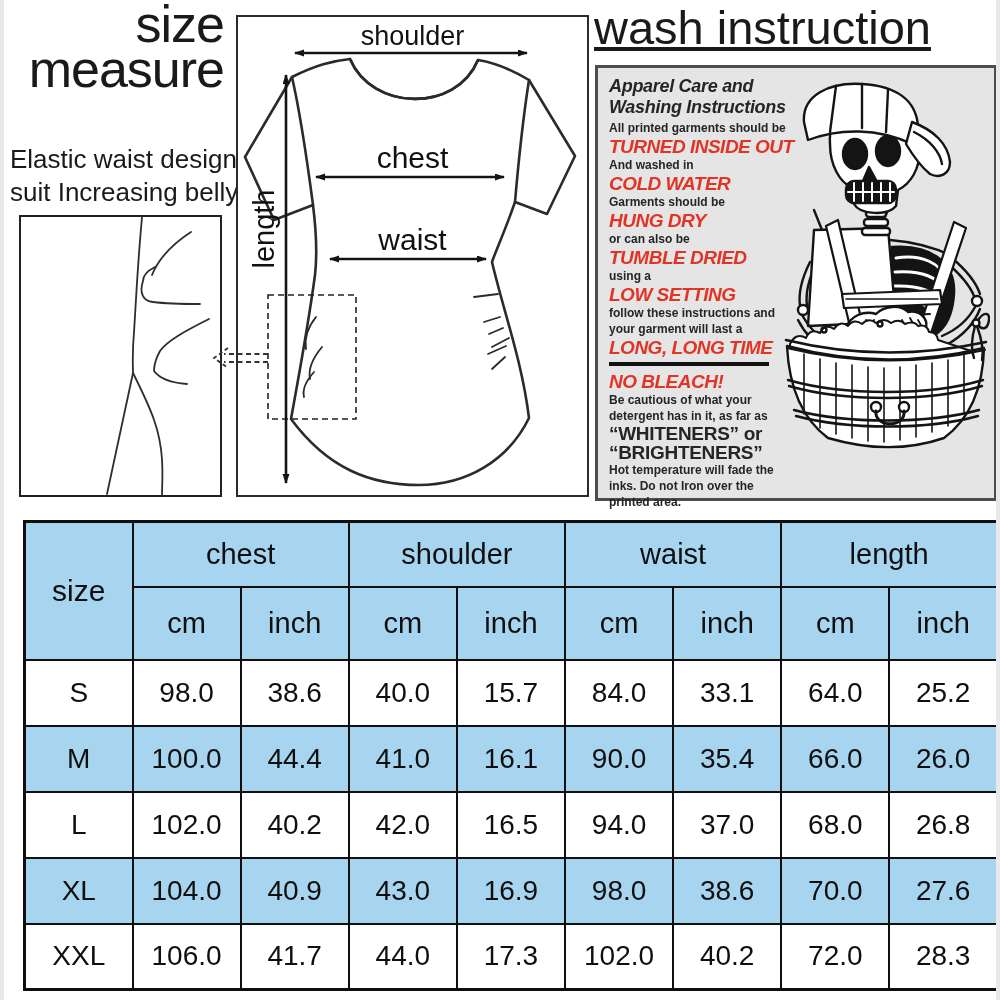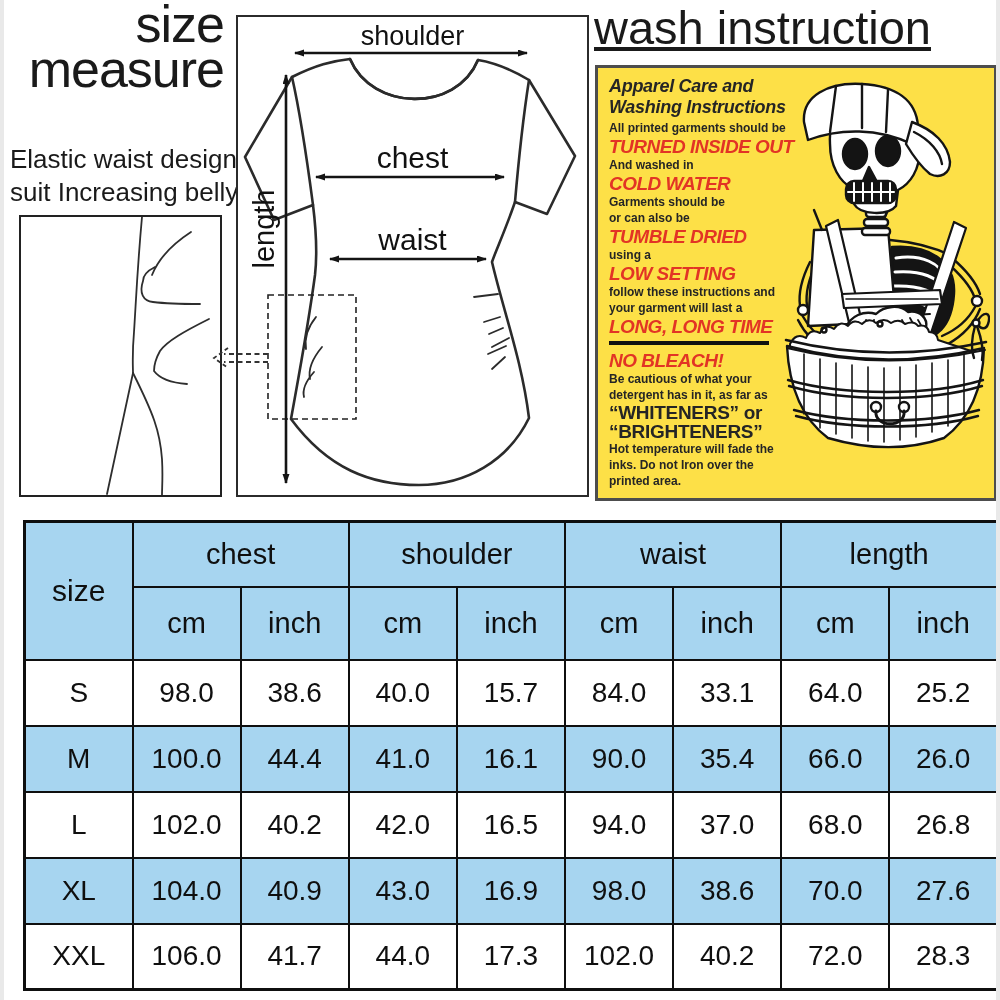--- a/index.html
+++ b/index.html
@@ -22,21 +22,21 @@
   .lbl{position:absolute;color:#111;}
   .lbl-shoulder{left:0;right:0;top:4px;text-align:center;font-size:27px;}
   .lbl-chest{left:0;right:0;top:124px;text-align:center;font-size:30px;}
   .lbl-waist{left:0;right:0;top:206px;text-align:center;font-size:30px;}
   .lbl-length{left:-28px;top:195px;width:110px;height:34px;text-align:center;
               font-size:29px;transform:rotate(-90deg);}
 
   
   .wash-title{position:absolute;left:590px;top:0px;width:404px;font-size:47px;color:#1a1a1a;text-decoration:underline;}
   .wash-box{position:absolute;left:591px;top:65px;width:396px;height:430px;
-            border:3px solid #4d4d4d;background:#fde047;}
+            border:3px solid #4d4d4d;background:#e5e5e5;}
   .wash-text{position:absolute;left:11px;top:8px;width:202px;}
   .wash-heading{font-size:18px;font-weight:bold;font-style:italic;line-height:21px;
                 color:var(--ink);letter-spacing:-0.3px;margin-bottom:2px;}
   .wl-black{font-size:12px;font-weight:bold;line-height:16px;color:var(--ink);}
   .wl-red{font-size:19px;font-weight:bold;line-height:21px;color:var(--red);letter-spacing:-0.5px;font-style:italic;}
   .wl-quote{font-size:19px;font-weight:bold;line-height:19px;color:var(--ink);letter-spacing:-0.3px;}
   .wl-divider{height:4px;background:#111;width:160px;margin:4px 0 5px 0;}
   .skeleton-svg{position:absolute;left:186px;top:14px;width:206px;height:406px;}
 
   
@@ -151,20 +151,21 @@
       <div class="wash-heading">
         <div>Apparel Care and</div>
         <div>Washing Instructions</div>
       </div>
       <div id="wash-lines">
           <div class="wl-black">All printed garments should be</div>
           <div class="wl-red">TURNED INSIDE OUT</div>
           <div class="wl-black">And washed in</div>
           <div class="wl-red">COLD WATER</div>
           <div class="wl-black">Garments should be</div>
+          <div class="wl-red">HUNG DRY</div>
           <div class="wl-black">or can also be</div>
           <div class="wl-red">TUMBLE DRIED</div>
           <div class="wl-black">using a</div>
           <div class="wl-red">LOW SETTING</div>
           <div class="wl-black">follow these instructions and</div>
           <div class="wl-black">your garment will last a</div>
           <div class="wl-red">LONG, LONG TIME</div>
           <div class="wl-divider"></div>
           <div class="wl-red">NO BLEACH!</div>
           <div class="wl-black">Be cautious of what your</div>

